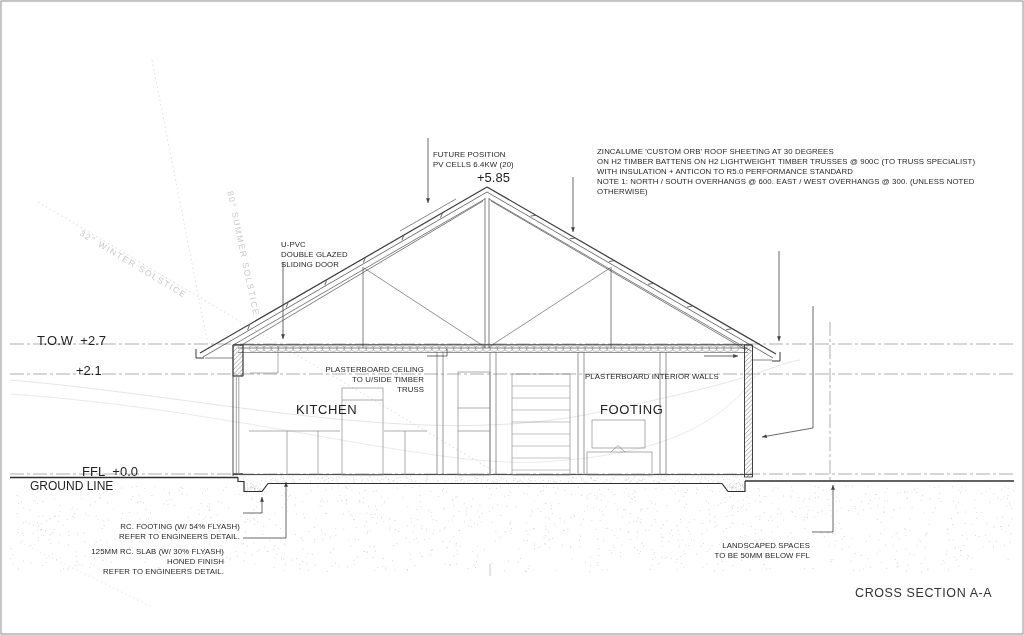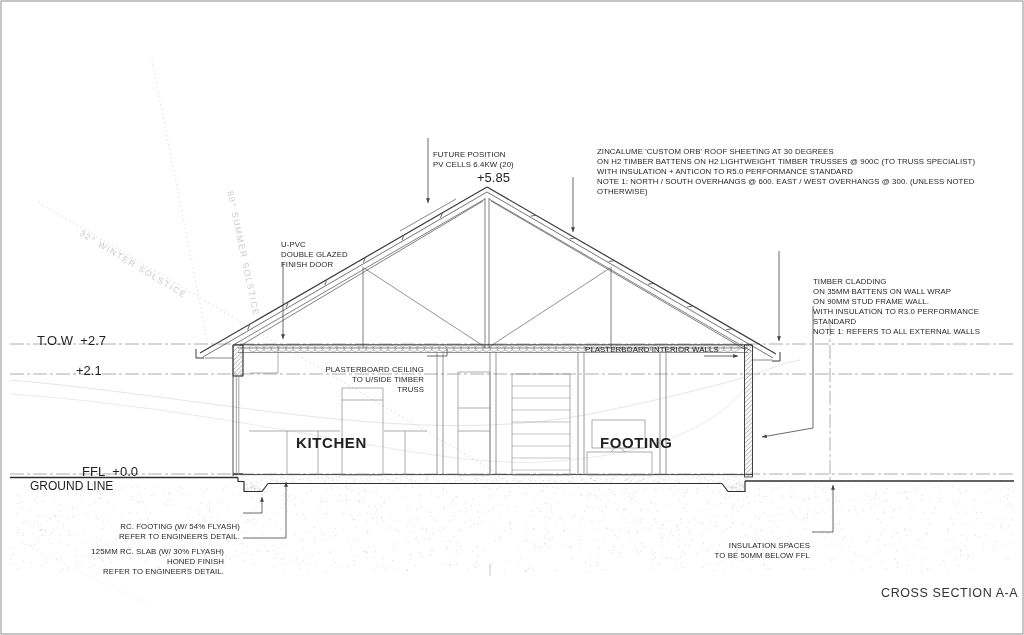--- a/index.html
+++ b/index.html
@@ -3,24 +3,24 @@
 <meta charset="utf-8">
 <style>
   html,body{margin:0;padding:0;background:#fff;width:1024px;height:635px;overflow:hidden;
     font-family:"Liberation Sans", sans-serif;}
   #sheet{position:relative;width:1024px;height:635px;background:#fff;}
   #drawing{position:absolute;left:0;top:0;}
   .note{position:absolute;font-size:7.8px;line-height:10px;color:#1f1f1f;
     white-space:pre-line;letter-spacing:0.1px;margin-top:15px;}
   .right{text-align:right;}
   .level{position:absolute;font-size:13px;color:#1f1f1f;white-space:pre;}
-  .room{position:absolute;font-size:15px;font-weight:bold;color:#222;letter-spacing:0.6px;margin-top:32px;}
+  .room{position:absolute;font-size:13px;font-weight:normal;color:#222;letter-spacing:0.6px;}
   .sun-label{position:absolute;font-size:8.5px;color:#c9c9c9;letter-spacing:1.6px;
     white-space:nowrap;transform-origin:0 0;}
-  .title{position:absolute;font-size:12.5px;color:#333;letter-spacing:0.6px;white-space:nowrap;margin-left:26px;}
+  .title{position:absolute;font-size:12.5px;color:#333;letter-spacing:0.6px;white-space:nowrap;}
 </style>
 </head>
 <body>
 
 <div id="sheet">
 
   <svg id="drawing" width="1024" height="635" viewBox="0 0 1024 635">
     <defs>
       <marker id="arw" markerWidth="7" markerHeight="6" refX="6" refY="2.5" orient="auto">
         <path d="M0,0 L6,2.5 L0,5 Z" fill="#444"></path>
@@ -2024,35 +2024,30 @@
   </svg>
 
   <div class="note" style="left:433px;top:135px;">FUTURE POSITION
 PV CELLS 6.4KW (20)</div>
   <div class="note" style="left:597px;top:132px;">ZINCALUME 'CUSTOM ORB' ROOF SHEETING AT 30 DEGREES
 ON H2 TIMBER BATTENS ON H2 LIGHTWEIGHT TIMBER TRUSSES @ 900C (TO TRUSS SPECIALIST)
 WITH INSULATION  + ANTICON TO R5.0 PERFORMANCE STANDARD
 NOTE 1: NORTH / SOUTH OVERHANGS @ 600. EAST / WEST OVERHANGS @ 300. (UNLESS NOTED OTHERWISE)</div>
   <div class="note" style="left:281px;top:225px;">U-PVC
 DOUBLE GLAZED
-FINISH DOOR</div>
-  <div class="note" style="left:813px;top:262px;">TIMBER CLADDING
-ON 35MM BATTENS ON WALL WRAP
-ON 90MM STUD FRAME WALL.
-WITH INSULATION TO R3.0 PERFORMANCE STANDARD
-NOTE 1: REFERS TO ALL EXTERNAL WALLS</div>
+SLIDING DOOR</div>
   <div class="note right" style="left:324px;top:350px;width:100px;">PLASTERBOARD CEILING
 TO U/SIDE TIMBER TRUSS</div>
-  <div class="note" style="left:585px;top:330px;">PLASTERBOARD INTERIOR WALLS</div>
+  <div class="note" style="left:585px;top:357px;">PLASTERBOARD INTERIOR WALLS</div>
   <div class="note right" style="left:100px;top:507px;width:140px;">RC. FOOTING  (W/ 54% FLYASH)
 REFER TO ENGINEERS DETAIL.</div>
   <div class="note right" style="left:84px;top:532px;width:140px;">125MM RC. SLAB (W/ 30% FLYASH)
 HONED FINISH
 REFER TO ENGINEERS DETAIL.</div>
-  <div class="note right" style="left:690px;top:526px;width:120px;">INSULATION SPACES
+  <div class="note right" style="left:690px;top:526px;width:120px;">LANDSCAPED SPACES
 TO BE 50MM BELOW FFL</div>
 
   <div class="level" style="left:37px;top:333px;">T.O.W&nbsp;&nbsp;+2.7</div>
   <div class="level" style="left:76px;top:363px;text-align:right;">+2.1</div>
   <div class="level" style="left:38px;top:464px;padding-left:44px;">FFL&nbsp;&nbsp;+0.0</div>
   <div class="level" style="left:30px;top:479px;font-size:12px;">GROUND LINE</div>
   <div class="level" style="left:477px;top:170px;">+5.85</div>
 
   <div class="room" style="left:296px;top:402px;">KITCHEN</div>
   <div class="room" style="left:600px;top:402px;">FOOTING</div>

